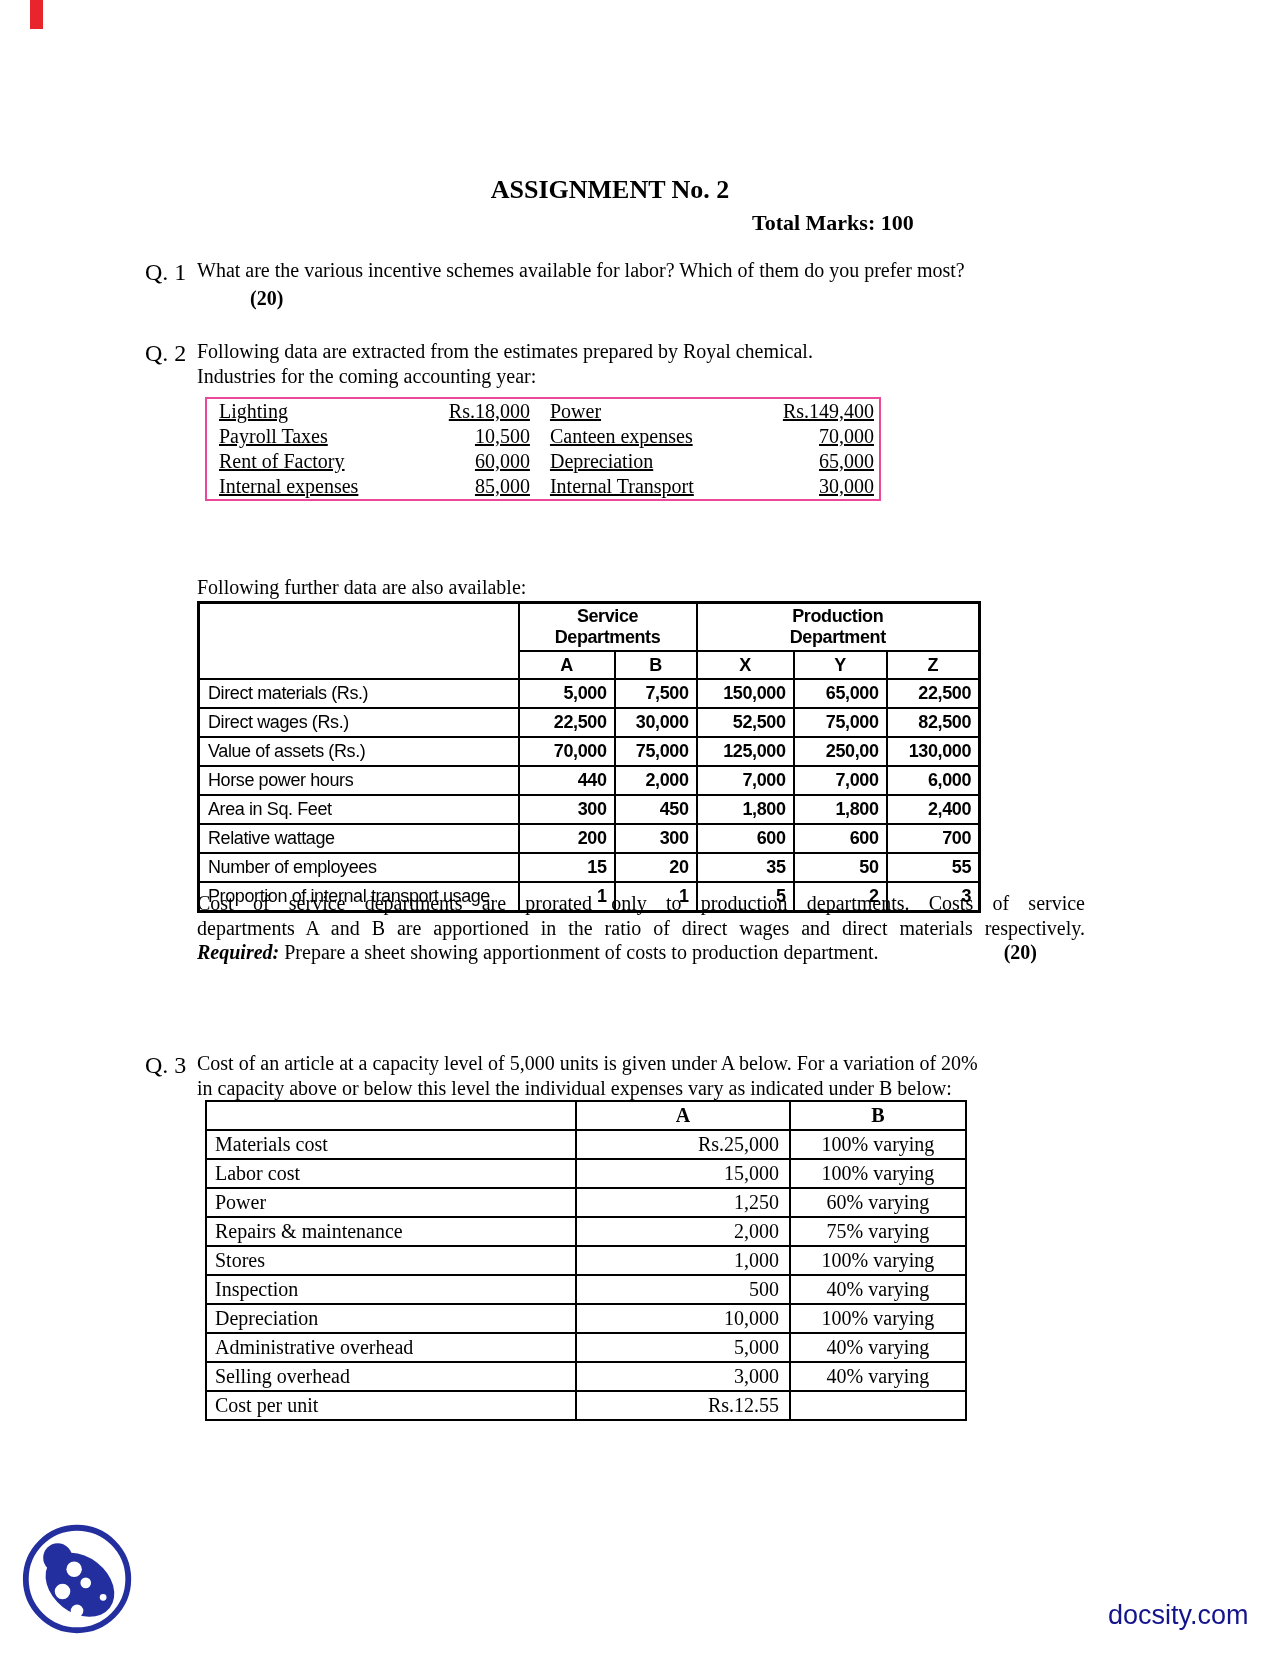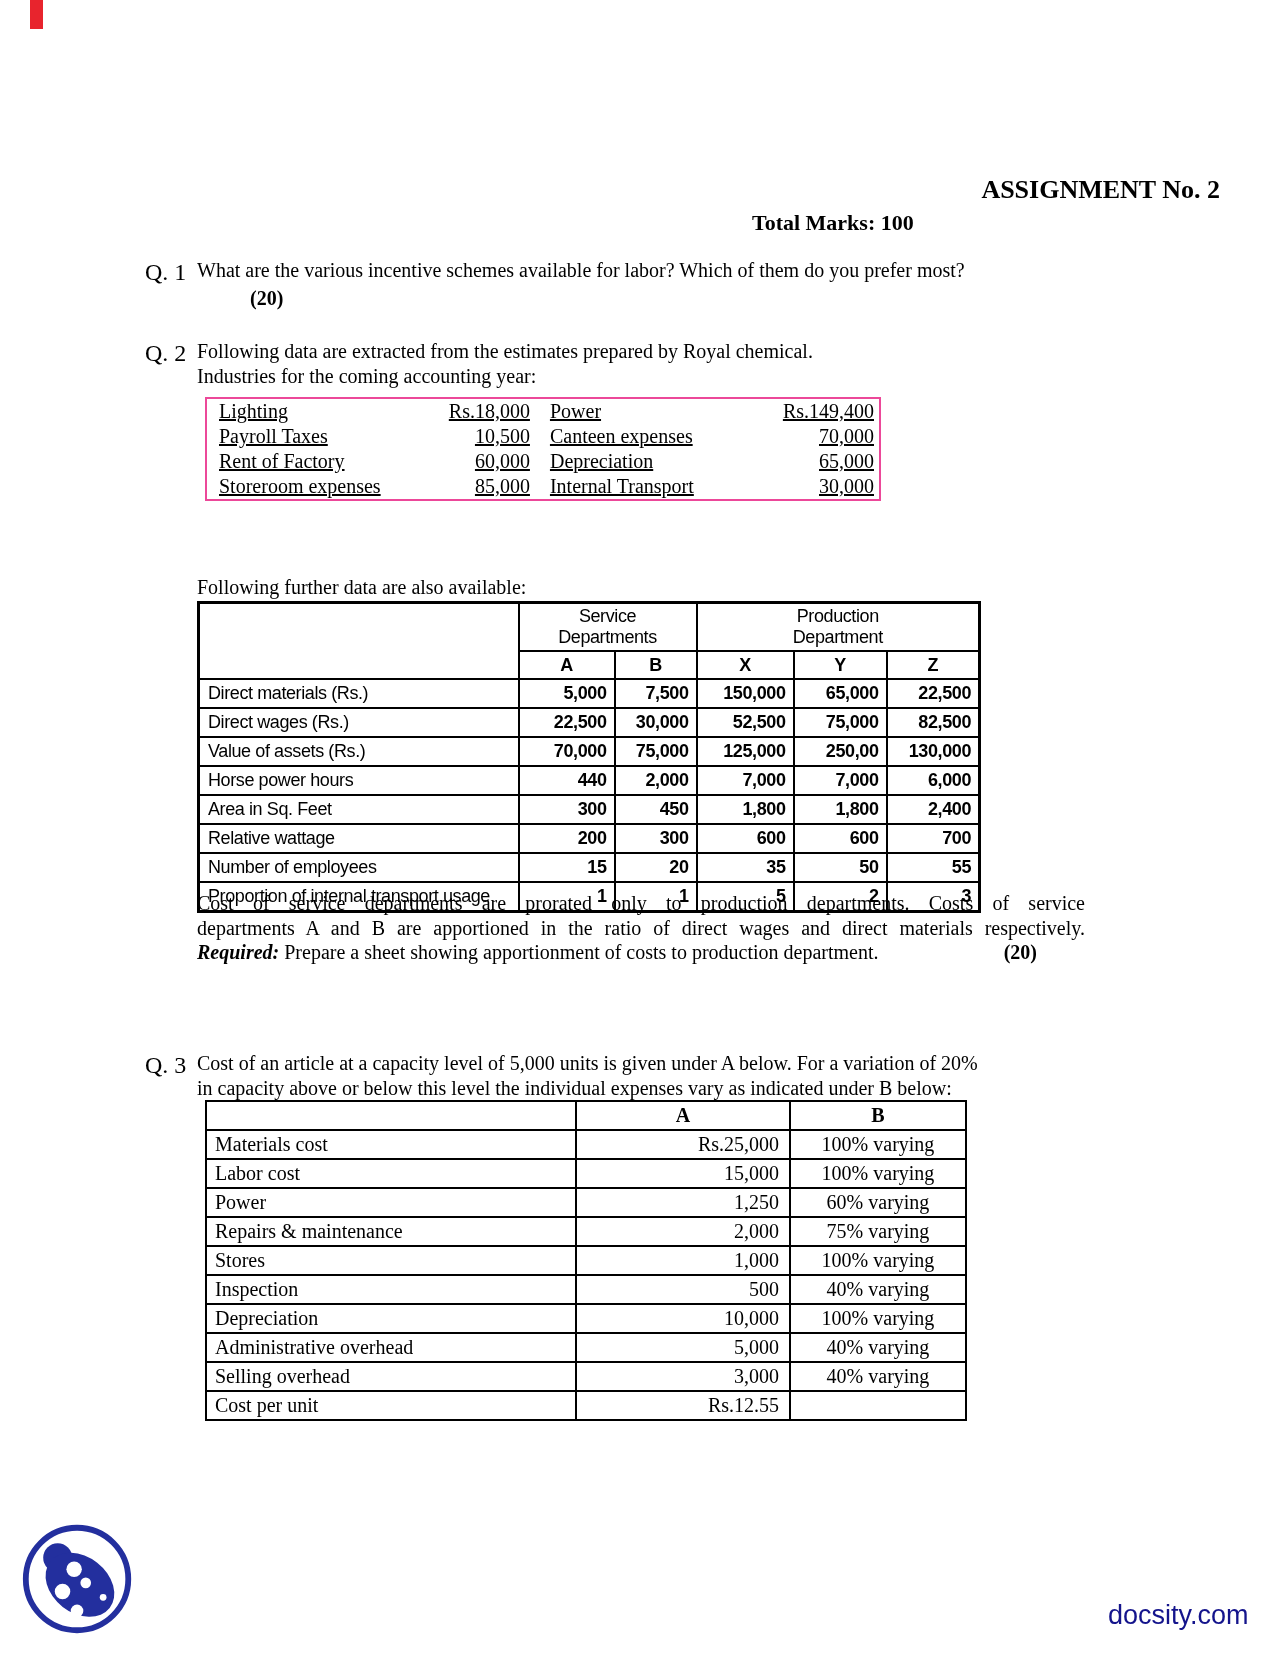--- a/index.html
+++ b/index.html
@@ -3,40 +3,40 @@
 <meta charset="utf-8">
 <style>
   html,body{margin:0;padding:0;}
   body{
     width:1280px;height:1656px;position:relative;background:#ffffff;
     font-family:"Liberation Serif", serif;color:#000;
     -webkit-font-smoothing:antialiased;
   }
   .abs{position:absolute;}
   .red-marker{left:30px;top:0;width:13px;height:29px;background:#e8242d;}
-  .title{left:0;top:175px;width:1220px;text-align:right;font-size:26px;font-weight:bold;}
+  .title{left:0;top:175px;width:1220px;text-align:center;font-size:26px;font-weight:bold;}
   .total-marks{left:752px;top:210px;font-size:22px;font-weight:bold;}
   .qlabel{left:145px;font-size:24px;}
   .qtext{left:197px;font-size:20px;white-space:nowrap;}
   .marks{font-weight:bold;font-size:20px;}
 
   
   .t1{left:205px;top:397px;width:676px;border:2px solid #ec4899;border-collapse:collapse;table-layout:fixed;font-size:20px;text-decoration:underline;}
   .t1 td{height:25px;padding:0;vertical-align:middle;line-height:25px;}
   .t1 .i1{padding-left:12px;}
   .t1 .v1{text-align:right;}
   .t1 .i2{padding-left:20px;}
   .t1 .v2{text-align:right;padding-right:5px;}
 
   
   .t2{left:197px;top:601px;width:781px;border-collapse:collapse;table-layout:fixed;
       font-family:"Liberation Sans", sans-serif;font-size:18px;letter-spacing:-0.4px;}
   .t2 td{border:2px solid #000;padding:0;vertical-align:middle;}
   .t2{border:3px solid #000;}
-  .t2 .grp{font-weight:normal;text-align:center;height:46px;line-height:21px;}
+  .t2 .grp{font-weight:bold;text-align:center;height:46px;line-height:21px;}
   .t2 .ch{font-weight:bold;text-align:center;height:26px;}
   .t2 .lbl{text-align:left;padding-left:8px;height:27px;}
   .t2 .num{text-align:right;padding-right:7px;font-weight:bold;height:27px;}
 
   .para{left:197px;top:891px;width:888px;font-size:20px;line-height:24.5px;}
   .jline{text-align:justify;text-align-last:justify;}
   .reqline{position:relative;}
   .req{font-weight:bold;font-style:italic;}
   .reqmarks{position:absolute;right:48px;top:0;font-weight:bold;}
 
@@ -87,21 +87,21 @@
     <td class="i2">Canteen expenses</td>
     <td class="v2">70,000</td>
   </tr>
   <tr>
     <td class="i1">Rent of Factory</td>
     <td class="v1">60,000</td>
     <td class="i2">Depreciation</td>
     <td class="v2">65,000</td>
   </tr>
   <tr>
-    <td class="i1">Storeroom expenses</td>
+    <td class="i1">Internal expenses</td>
     <td class="v1">85,000</td>
     <td class="i2">Internal Transport</td>
     <td class="v2">30,000</td>
   </tr>
 </tbody>
   </table>
 
 <div class="abs qtext" style="top:576px">Following further data are also available:</div>
 
 <table class="abs t2">

